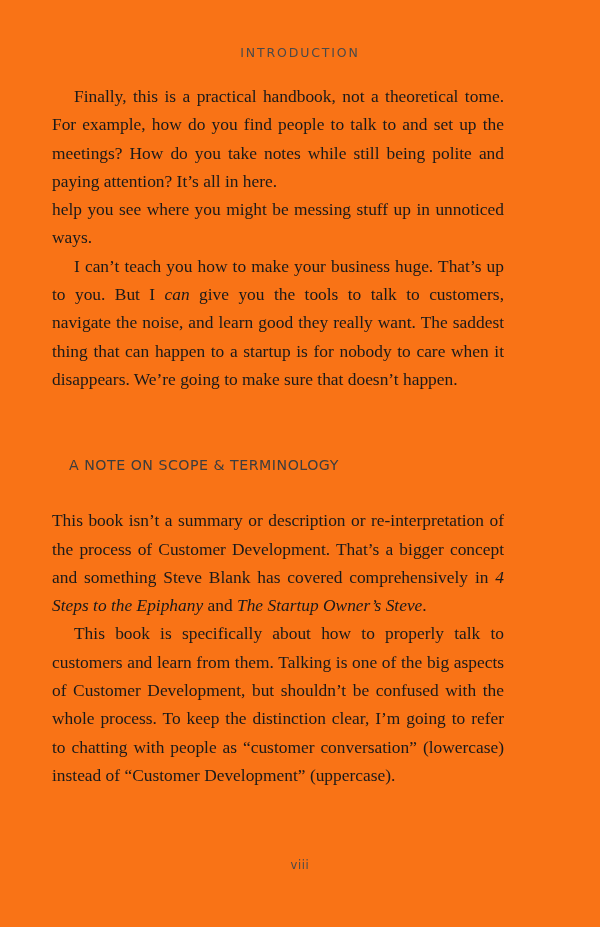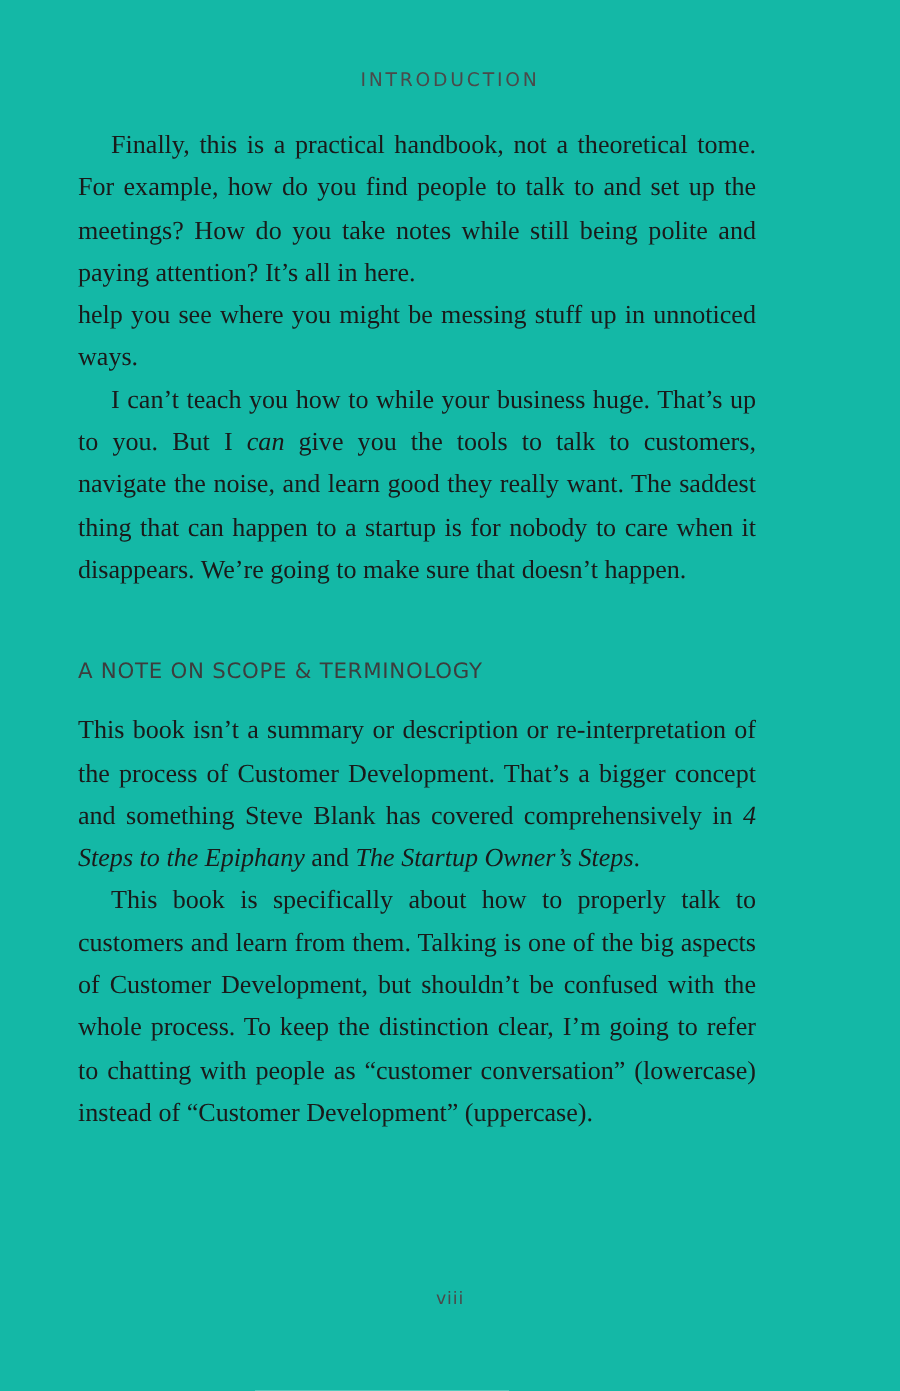--- a/index.html
+++ b/index.html
@@ -12,21 +12,21 @@
     background: #ffffff;
     font-family: "Liberation Serif", serif;
     color: #1a1a1a;
     overflow: hidden;
   }
 
   .page {
     position: relative;
     width: 600px;
     height: 927px;
-    background: #14b8a6;
+    background: #f97316;
     box-sizing: border-box;
   }
 
   .running-head {
     position: absolute;
     top: 45px;
     left: 0;
     width: 600px;
     text-align: center;
     font-family: "DejaVu Sans", sans-serif;
@@ -60,21 +60,21 @@
   p.body-par.noindent {
     text-indent: 0;
   }
 
   .section-head {
     font-family: "DejaVu Sans", sans-serif;
     font-size: 14.2px;
     letter-spacing: 0.5px;
     color: #3d3d3d;
     font-weight: 400;
-    margin: 0;
+    margin: 17px;
     padding-top: 47px;
     padding-bottom: 16px;
   }
 
   em {
   }
 
   .folio {
     position: absolute;
     top: 858px;
@@ -93,25 +93,25 @@
 <div class="page">
 
   <div class="running-head">INTRODUCTION</div>
 
   <div class="text-block">
 
     <p class="body-par indent">Finally, this is a practical handbook, not a theoretical tome. For example, how do you find people to talk to and set up the meetings? How do you take notes while still being polite and paying attention? It’s all in here.</p>
 
     <p class="body-par noindent">help you see where you might be messing stuff up in unnoticed ways.</p>
 
-    <p class="body-par indent"><span>I can’t teach you how to while your business huge. That’s up to you. But I </span><em>can</em><span> give you the tools to talk to customers, navigate the noise, and learn good they really want. The saddest thing that can happen to a startup is for nobody to care when it disappears. We’re going to make sure that doesn’t happen.</span></p>
+    <p class="body-par indent"><span>I can’t teach you how to make your business huge. That’s up to you. But I </span><em>can</em><span> give you the tools to talk to customers, navigate the noise, and learn good they really want. The saddest thing that can happen to a startup is for nobody to care when it disappears. We’re going to make sure that doesn’t happen.</span></p>
 
     <h2 class="section-head">A NOTE ON SCOPE &amp; TERMINOLOGY</h2>
 
-    <p class="body-par noindent"><span>This book isn’t a summary or description or re-interpretation of the process of Customer Development. That’s a bigger concept and something Steve Blank has covered comprehensively in </span><em>4 Steps to the Epiphany</em><span> and </span><em>The Startup Owner’s Steps</em><span>.</span></p>
+    <p class="body-par noindent"><span>This book isn’t a summary or description or re-interpretation of the process of Customer Development. That’s a bigger concept and something Steve Blank has covered comprehensively in </span><em>4 Steps to the Epiphany</em><span> and </span><em>The Startup Owner’s Steve</em><span>.</span></p>
 
     <p class="body-par indent">This book is specifically about how to properly talk to customers and learn from them. Talking is one of the big aspects of Customer Development, but shouldn’t be confused with the whole process. To keep the distinction clear, I’m going to refer to chatting with people as “customer conversation” (lowercase) instead of “Customer Development” (uppercase).</p>
 
 
 
   </div>
 
   <div class="folio">viii</div>
 
 </div>

